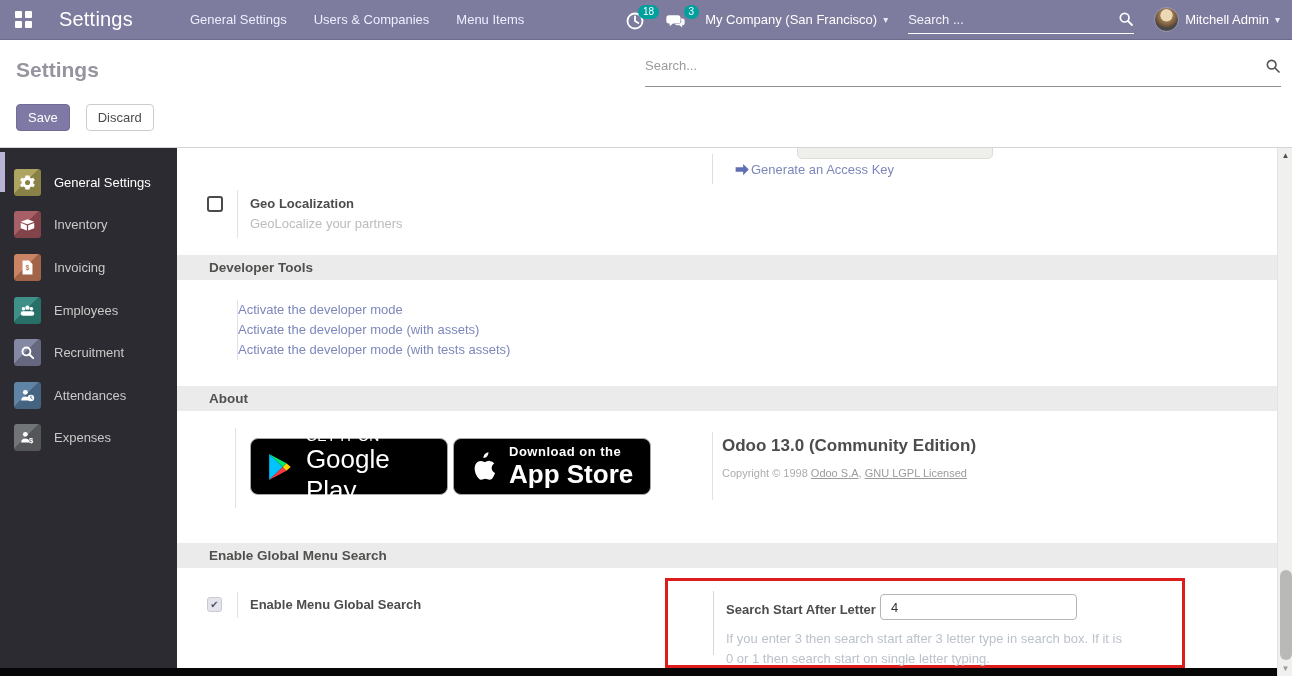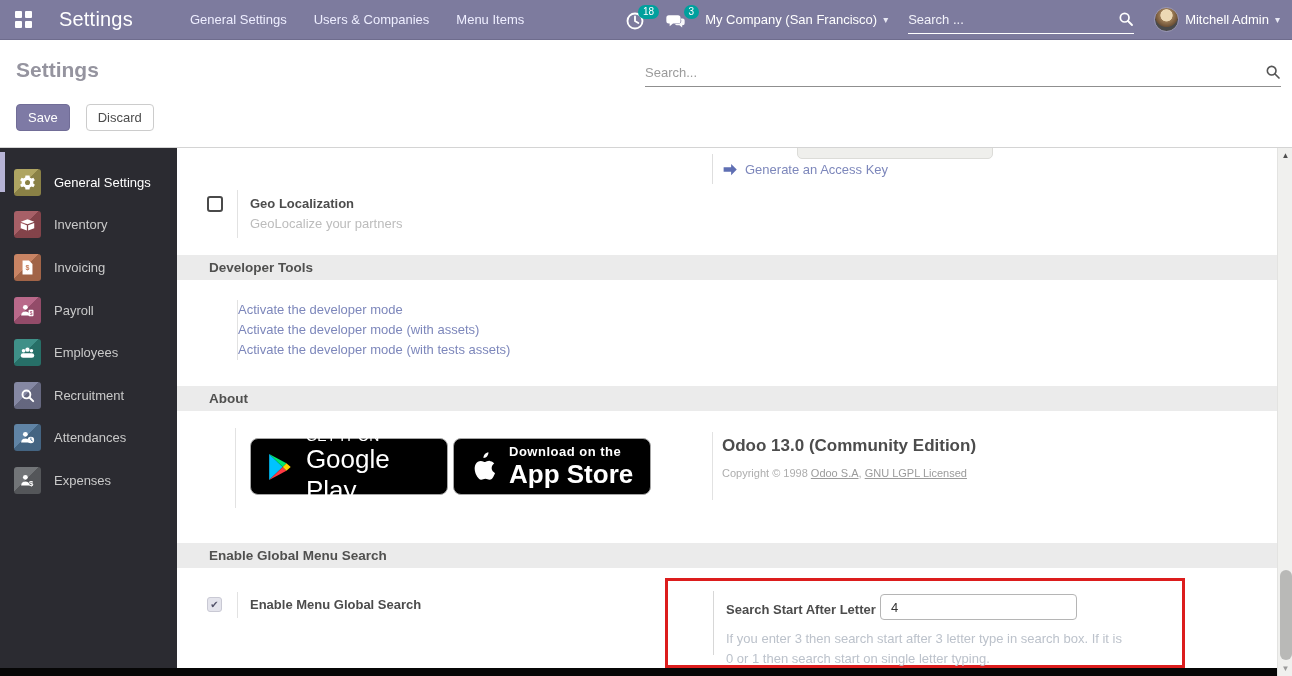--- a/index.html
+++ b/index.html
@@ -30,21 +30,21 @@
     color:#fff; font-size:13px; font-family:inherit; }
   .nav-search input::placeholder { color:#f2f2fa; }
   .avatar { width:25px; height:25px; border-radius:50%;
     background:radial-gradient(circle at 50% 32%, #ecd8b4 30%, #9a7a55 33%, #6d5136 58%, #494949 62%);
     border:1px solid #9a98b5; cursor:pointer; }
   
   .control-panel { position:absolute; left:0; top:40px; width:1292px; height:108px;
     background:#fff; border-bottom:1px solid #d4d4d4; }
   .page-title { position:absolute; left:16px; top:18px; font-size:21px; font-weight:bold; color:#95949f; }
   .cp-search { position:absolute; left:645px; top:18px; width:636px; height:29px;
-    border-bottom:1px solid #8f8f8f; display:flex; align-items:center; }
+    border-bottom:1px solid #8f8f8f; display:flex; align-items:flex-start; }
   .cp-search input { flex:1; border:none; outline:none; font-size:13px; color:#555; font-family:inherit; }
   .cp-search input::placeholder { color:#9b9b9b; }
   .cp-buttons { position:absolute; left:16px; top:64px; display:flex; gap:16px; }
   .btn { font-size:13px; padding:5px 11px; border-radius:4px; cursor:pointer; font-family:inherit; }
   .btn-primary { background:#7e7aa5; border:1px solid #716d97; color:#fff; }
   .btn-secondary { background:#fff; border:1px solid #ccc; color:#4c4c4c; }
   
   .sidebar { position:absolute; left:0; top:148px; width:177px; height:520px; background:#2b2b31; }
   .sidebar-thumb { position:absolute; left:0; top:4px; width:5px; height:40px; background:#b7b4d6; }
   .side-items { padding-top:13px; }
@@ -54,21 +54,21 @@
   .tile { width:27px; height:27px; border-radius:3px; flex:0 0 27px;
     display:flex; align-items:center; justify-content:center;
     background-image:linear-gradient(135deg, rgba(255,255,255,.08) 45%, rgba(0,0,0,.18) 46%); }
   .tile svg { width:17px; height:17px; }
   
   .content { position:absolute; left:177px; top:148px; width:1100px; height:520px;
     background:#fff; overflow:hidden; }
   .partial-input { position:absolute; left:620px; top:-13px; width:196px; height:24px;
     background:#efefec; border:1px solid #dcdcd8; border-radius:5px; }
   .access-row { position:absolute; left:535px; top:6px; height:30px; border-left:1px solid #dedede;
-    padding-left:10px; display:flex; align-items:center; gap:7px; color:#7d87bb; cursor:pointer; }
+    padding-left:22px; display:flex; align-items:center; gap:1px; color:#7d87bb; cursor:pointer; }
   .checkbox { width:16px; height:16px; border:2px solid #4a4a4a; border-radius:3px; background:#fff; cursor:pointer; }
   .checkbox.checked { width:15px; height:15px; border:1px solid #c9c9d4; background:#e4e4ec;
     display:flex; align-items:center; justify-content:center; font-size:10px; color:#53536a; }
   .vline { position:absolute; width:1px; background:#e2e2e2; }
   .setting-title { font-weight:bold; color:#4c4c4c; }
   .setting-sub { color:#bcbcbc; margin-top:5px; }
   .band { position:absolute; left:0; width:1100px; height:25px; background:#ebebeb;
     display:flex; align-items:center; padding-left:32px; font-weight:bold; color:#50504f; font-size:13.5px; }
   .dev-links { position:absolute; left:60px; top:152px; border-left:1px solid #e2e2e2; padding-left:0; }
   .dev-links div { color:#7d87bb; line-height:20px; cursor:pointer; }
@@ -185,31 +185,20 @@
     <div class="side-item">
       <span class="tile" style="background-color: rgb(196, 122, 87);">
         <svg viewBox="0 0 24 24">
             <path fill="#fff" d="M5 2h9l5 5v15H5z"></path>
             <text x="9" y="16" font-size="10" font-weight="bold" fill="#c47a57" font-family="Liberation Sans, sans-serif">$</text>
           </svg>
       </span>
       <span>Invoicing</span>
     </div>
     <div class="side-item">
-      <span class="tile" style="background-color: rgb(179, 92, 128);">
-        <svg viewBox="0 0 24 24">
-            <circle cx="9" cy="7.5" r="3.4" fill="#fff"></circle>
-            <path fill="#fff" d="M3 19c0-3.7 2.7-5.7 6-5.7s6 2 6 5.7z"></path>
-            <rect x="13.5" y="11" width="7" height="9" rx="1.2" fill="#fff"></rect>
-            <text x="15.2" y="18.4" font-size="7" font-weight="bold" fill="#b35c80" font-family="Liberation Sans, sans-serif">$</text>
-          </svg>
-      </span>
-      <span>Payroll</span>
-    </div>
-    <div class="side-item">
       <span class="tile" style="background-color: rgb(47, 135, 126);">
         <svg viewBox="0 0 24 24" fill="#fff">
             <circle cx="6.4" cy="9.6" r="2.5"></circle>
             <circle cx="17.6" cy="9.6" r="2.5"></circle>
             <circle cx="12" cy="8" r="3.1"></circle>
             <rect x="2.5" y="13" width="19" height="6.5" rx="3.2"></rect>
           </svg>
       </span>
       <span>Employees</span>
     </div>

